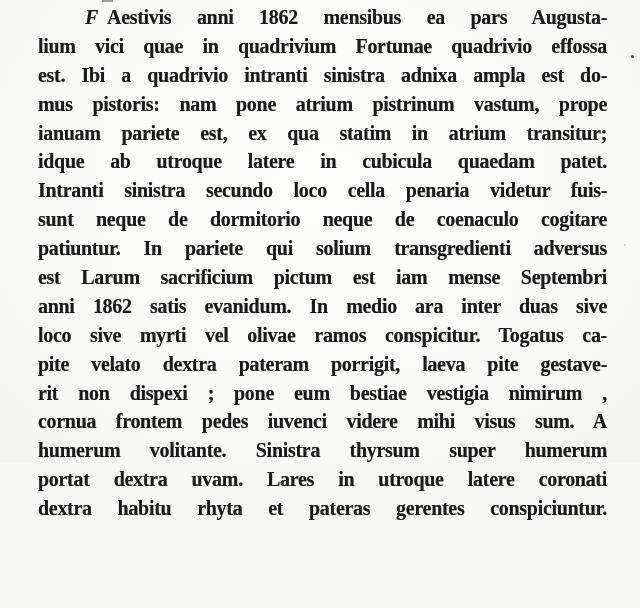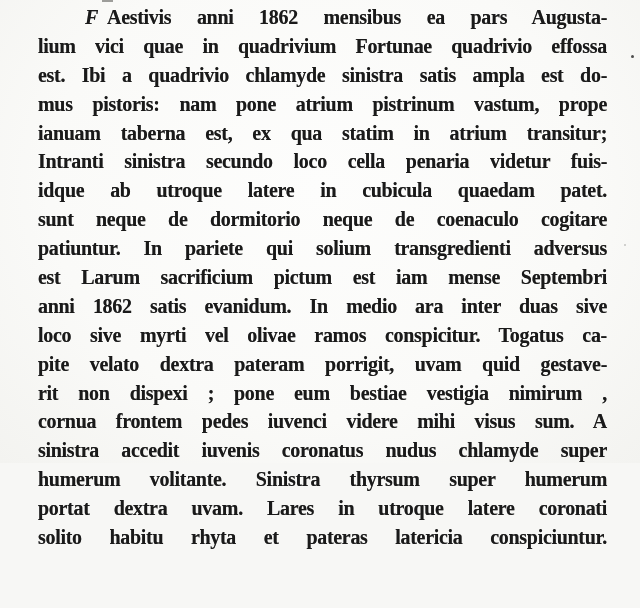--- a/index.html
+++ b/index.html
@@ -76,31 +76,30 @@
 <div class="page">
   <div class="mark-top"></div>
   <div class="speck-a"></div>
   <div class="speck-b"></div>
 
   <div class="textblock">
     <div class="line first">
       <span class="initial">F</span><span>Aestivis anni 1862 mensibus ea pars Augusta-</span>
     </div>
     <div class="line">lium vici quae in quadrivium Fortunae quadrivio effossa</div>
-    <div class="line">est. Ibi a quadrivio chlamyde sinistra satis ampla est do-</div>
+    <div class="line">est. Ibi a quadrivio intranti sinistra adnixa ampla est do-</div>
     <div class="line">mus pistoris: nam pone atrium pistrinum vastum, prope</div>
-    <div class="line">ianuam taberna est, ex qua statim in atrium transitur;</div>
+    <div class="line">ianuam pariete est, ex qua statim in atrium transitur;</div>
+    <div class="line">idque ab utroque latere in cubicula quaedam patet.</div>
     <div class="line">Intranti sinistra secundo loco cella penaria videtur fuis-</div>
-    <div class="line">idque ab utroque latere in cubicula quaedam patet.</div>
     <div class="line">sunt neque de dormitorio neque de coenaculo cogitare</div>
     <div class="line">patiuntur. In pariete qui solium transgredienti adversus</div>
     <div class="line">est Larum sacrificium pictum est iam mense Septembri</div>
     <div class="line">anni 1862 satis evanidum. In medio ara inter duas sive</div>
     <div class="line">loco sive myrti vel olivae ramos conspicitur. Togatus ca-</div>
-    <div class="line">pite velato dextra pateram porrigit, uvam quid gestave-</div>
+    <div class="line">pite velato dextra pateram porrigit, laeva pite gestave-</div>
     <div class="line">rit non dispexi ; pone eum bestiae vestigia nimirum ,</div>
     <div class="line">cornua frontem pedes iuvenci videre mihi visus sum. A</div>
-    <div class="line">sinistra accedit iuvenis coronatus nudus chlamyde super</div>
     <div class="line">humerum volitante. Sinistra thyrsum super humerum</div>
     <div class="line">portat dextra uvam. Lares in utroque latere coronati</div>
-    <div class="line">solito habitu rhyta et pateras latericia conspiciuntur.</div>
+    <div class="line">dextra habitu rhyta et pateras gerentes conspiciuntur.</div>
   </div>
 </div>
 
 </body></html>

